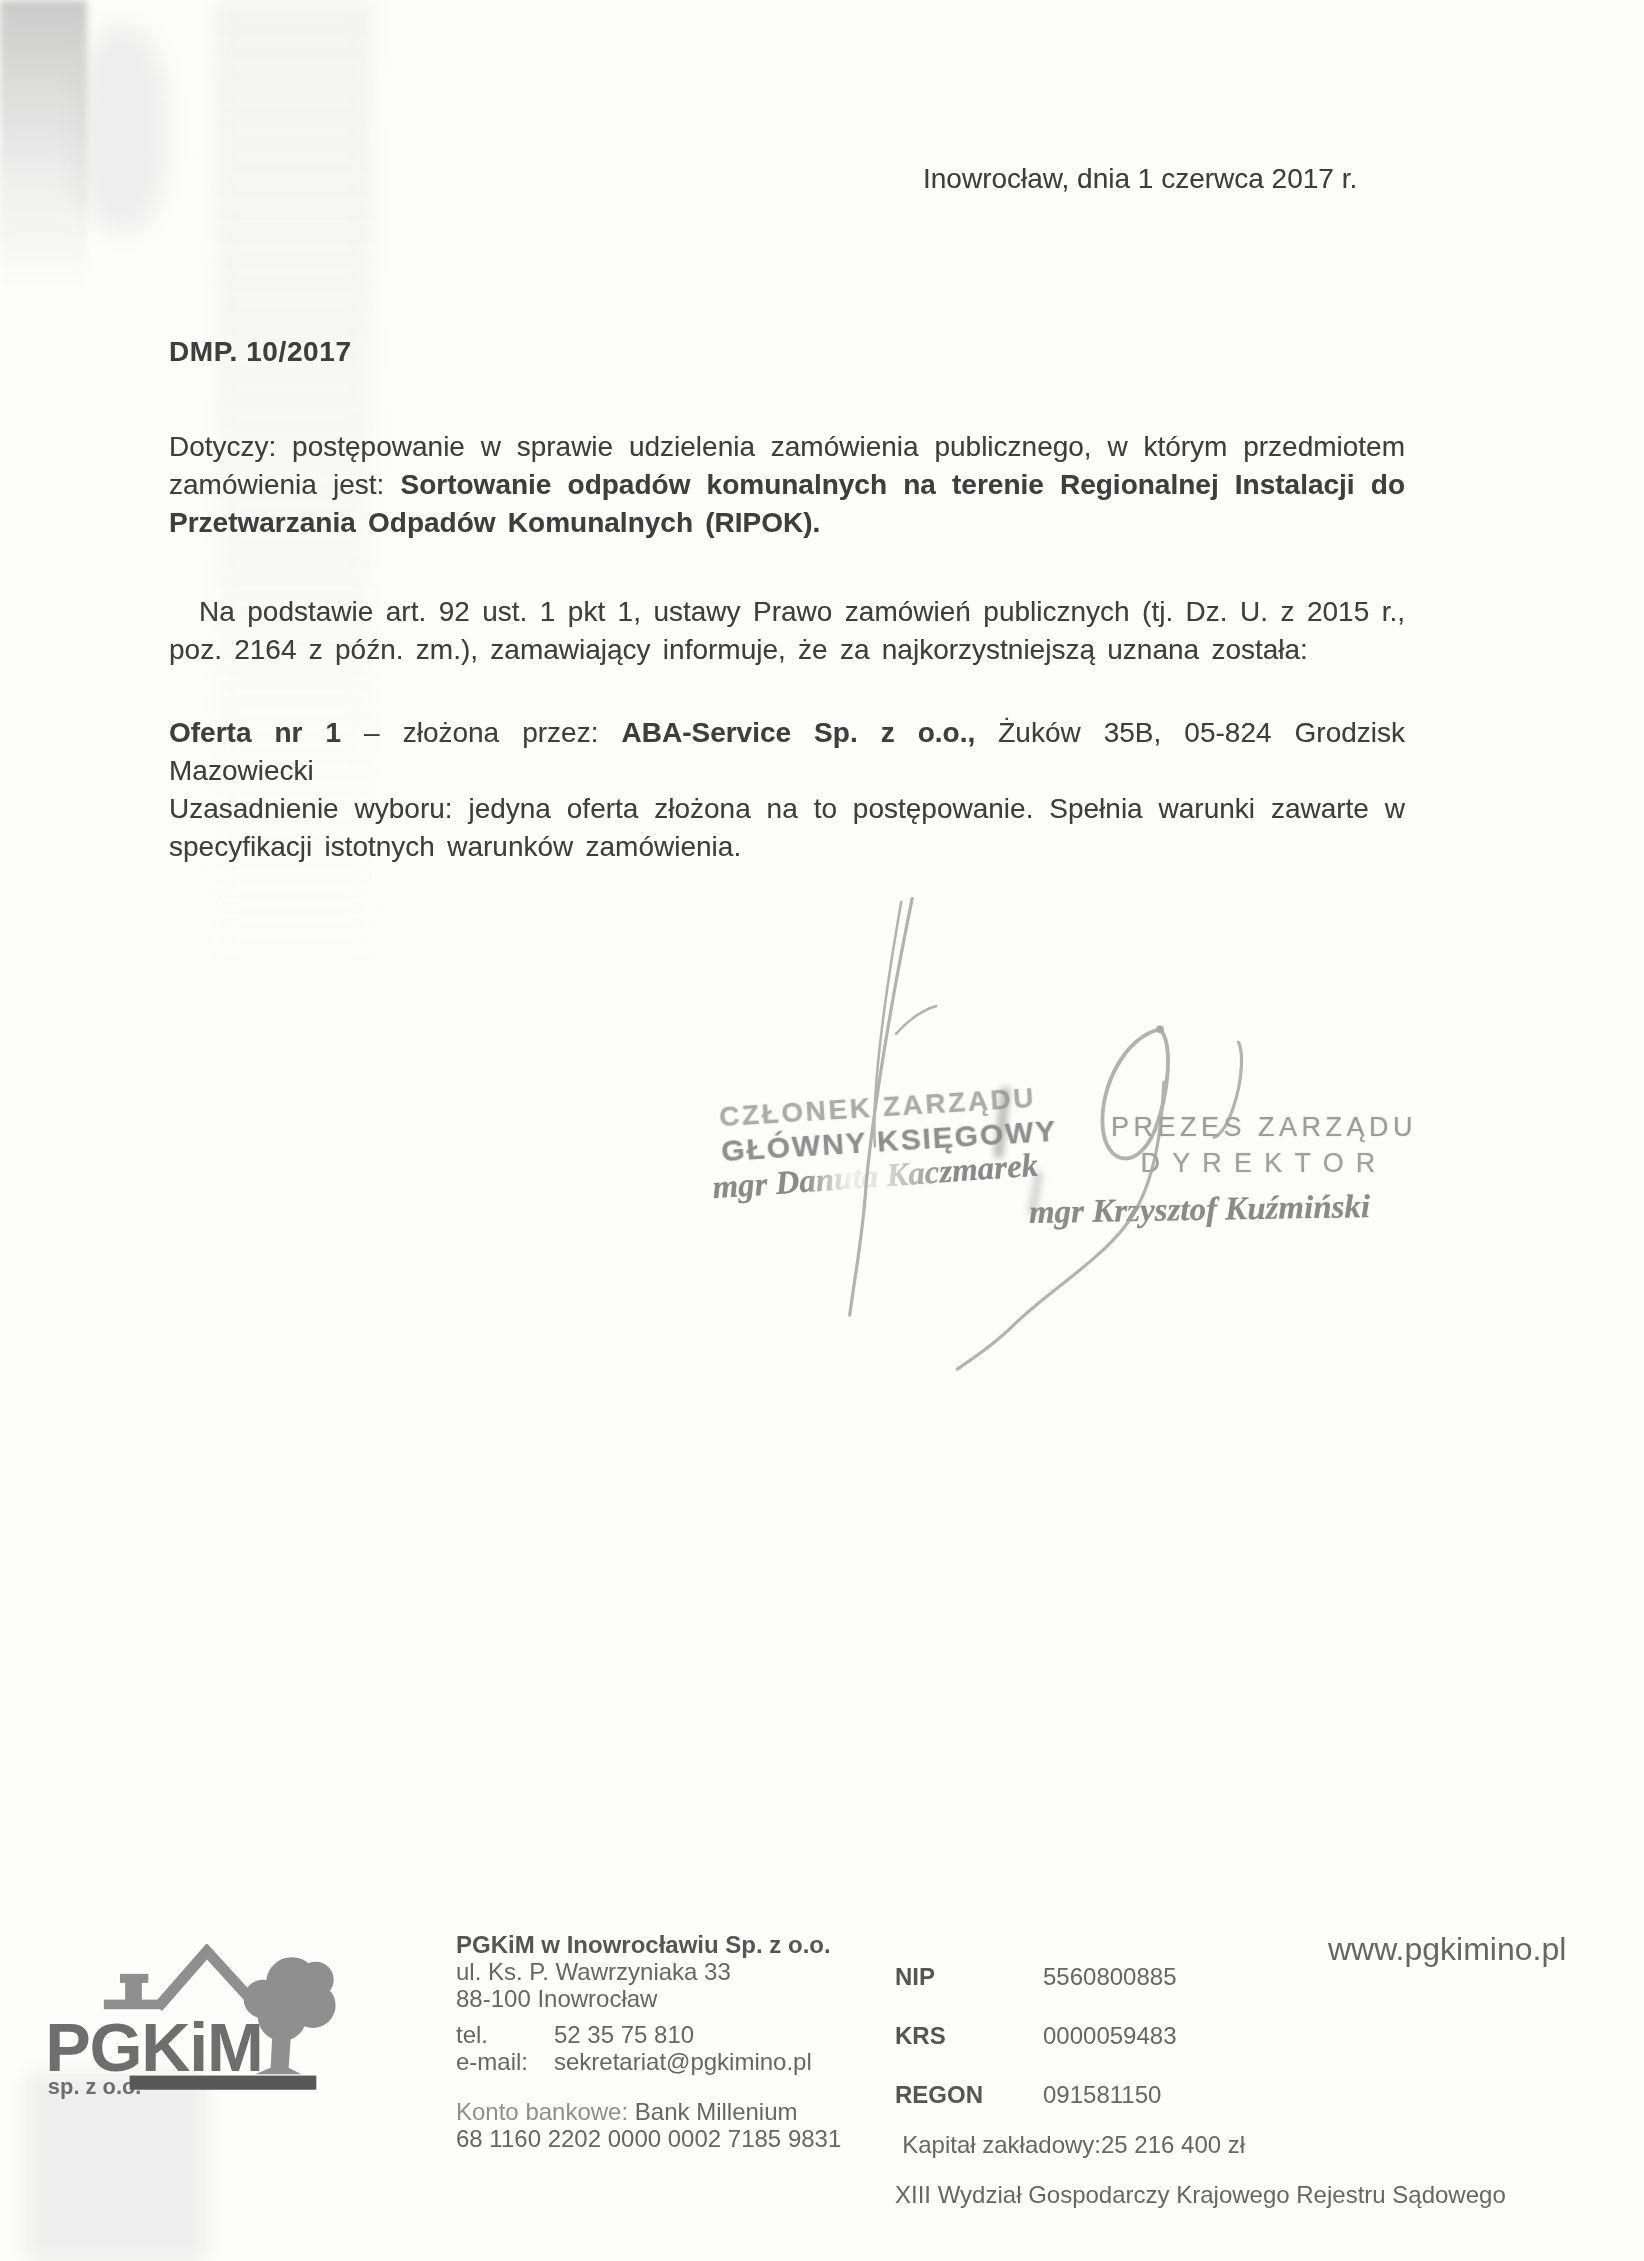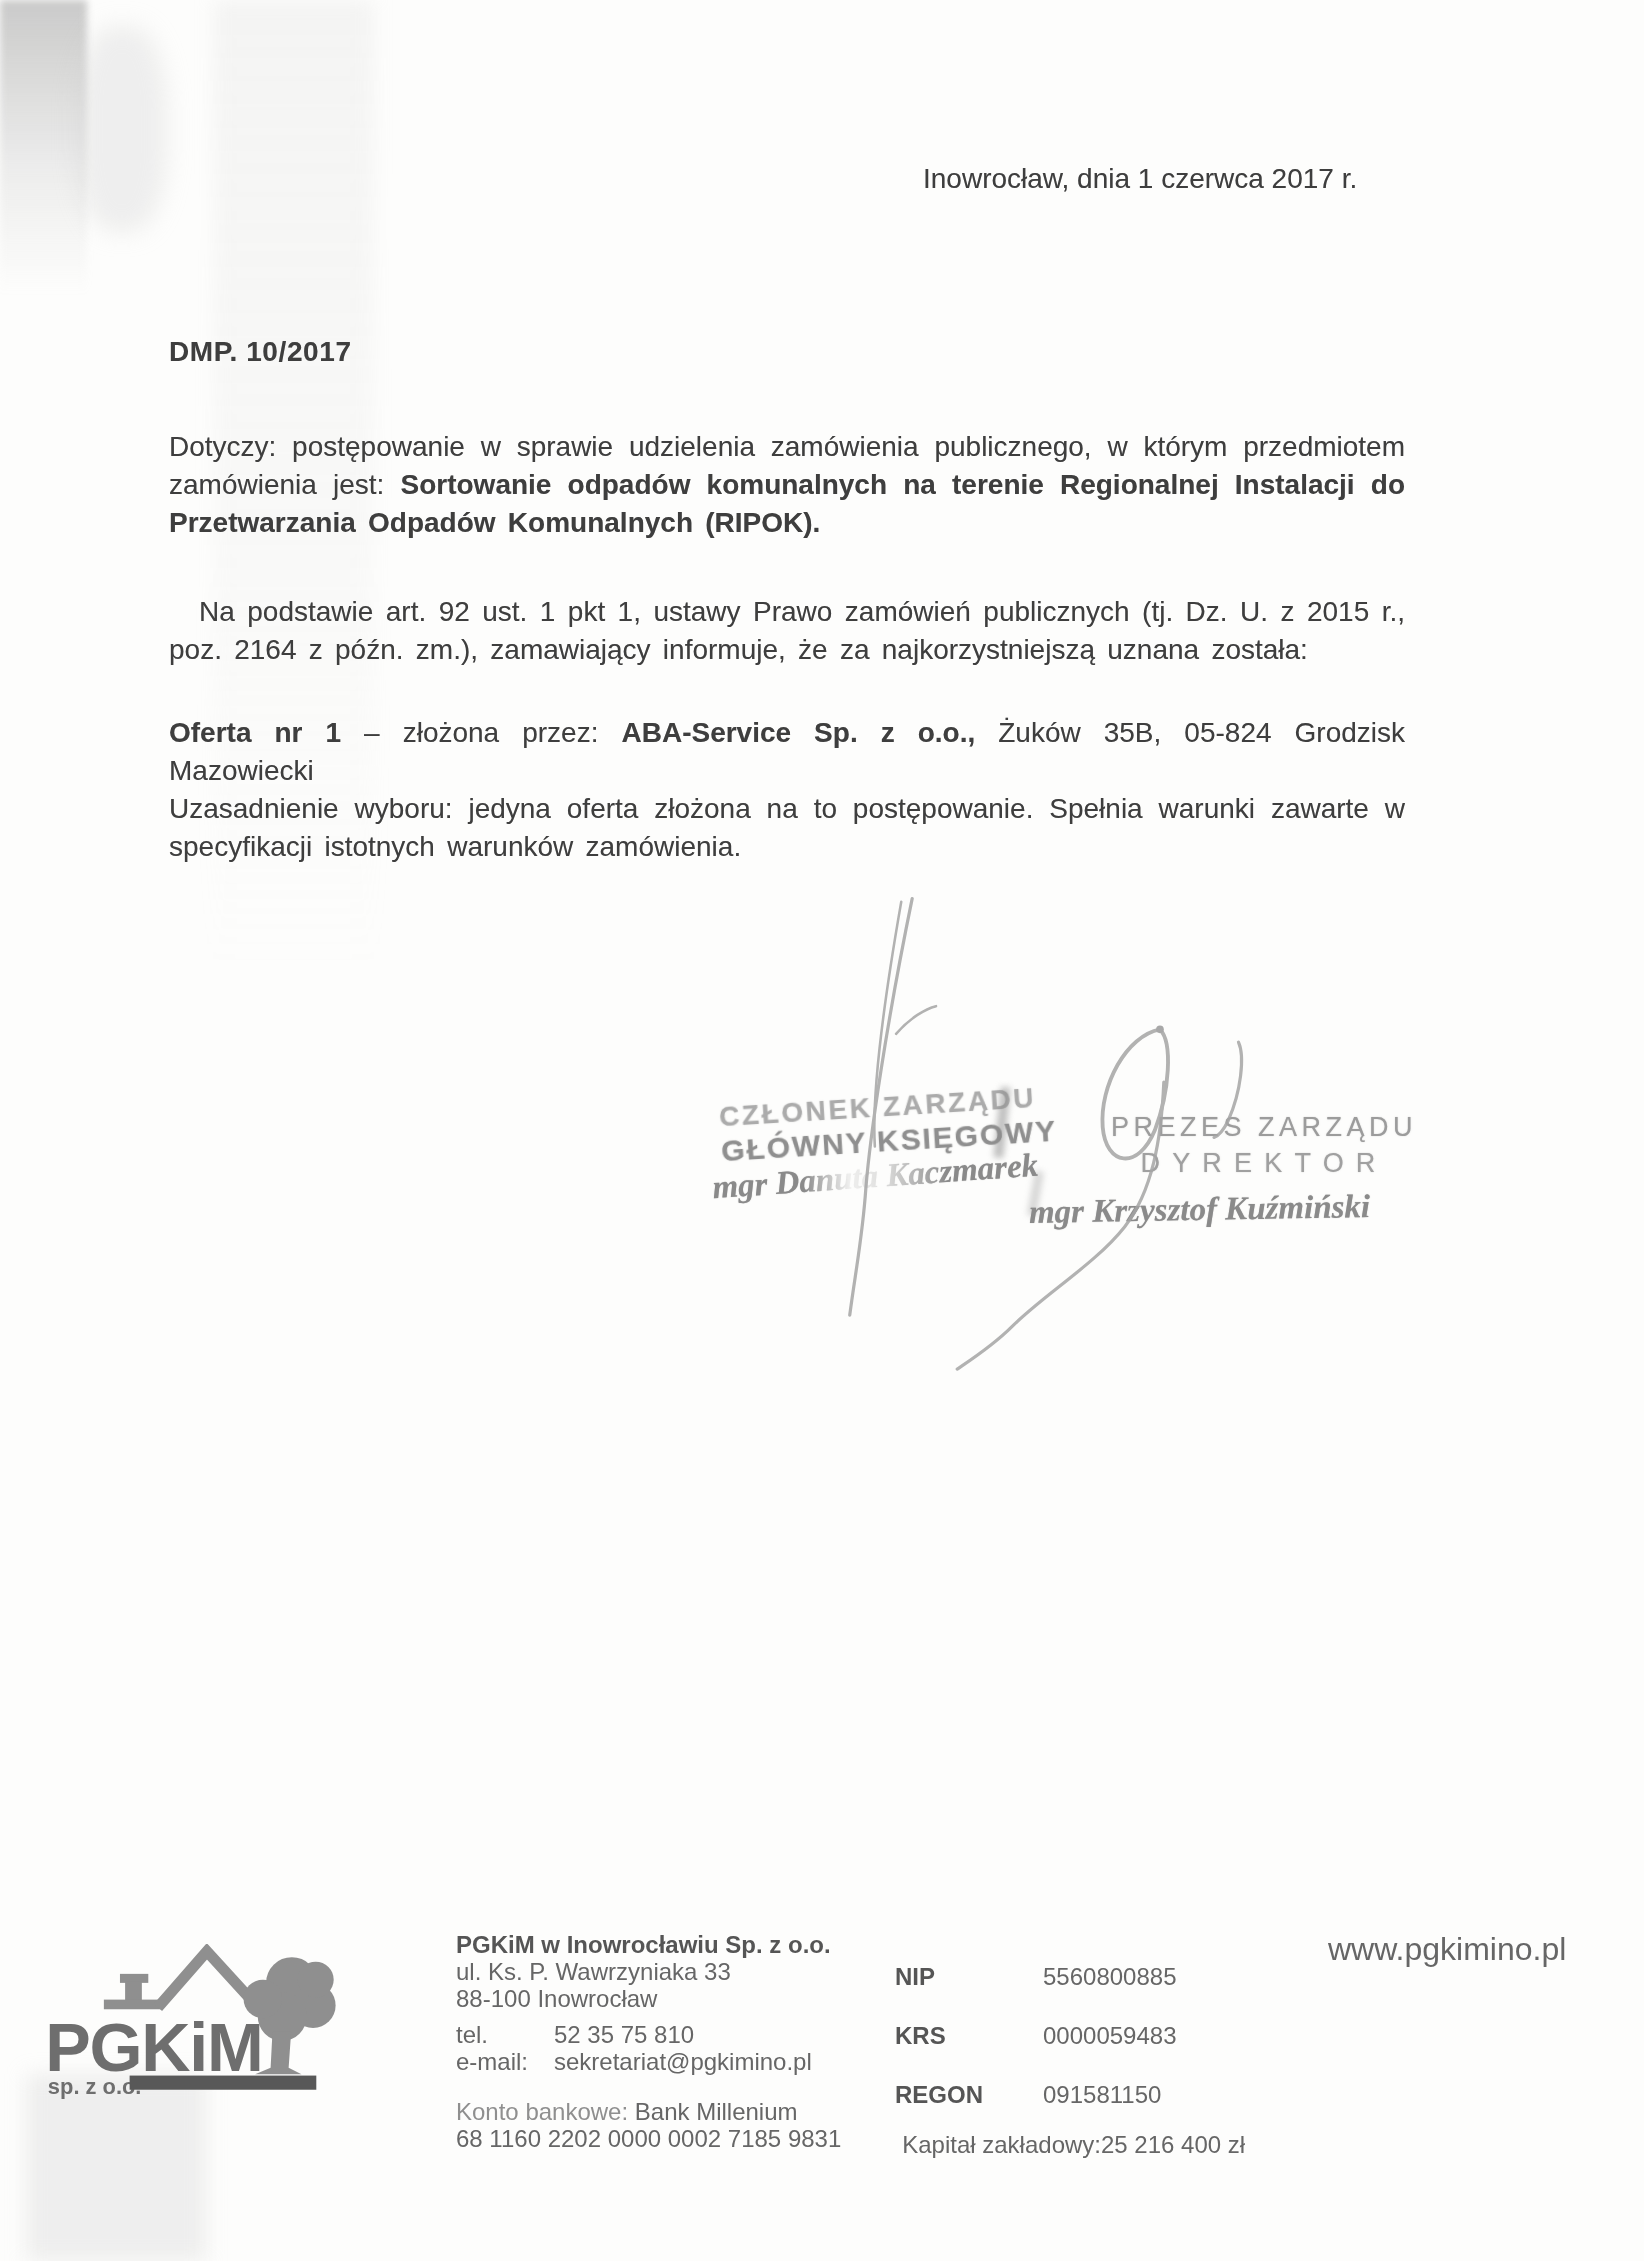--- a/index.html
+++ b/index.html
@@ -184,18 +184,19 @@
     <div class="reg-row">
       <span class="lbl">REGON</span>
       <span>091581150</span>
     </div>
     <div class="gap-md"></div>
     <div class="cap-row">
       <span class="lbl">Kapitał zakładowy:</span>
       <span>25 216 400 zł</span>
     </div>
     <div class="gap-md"></div>
+    <div>XIII Wydział Gospodarczy Krajowego Rejestru Sądowego</div>
   </div>
 
   <div class="footer-site">www.pgkimino.pl</div>
 
 </div>
 
 
 </body></html>

